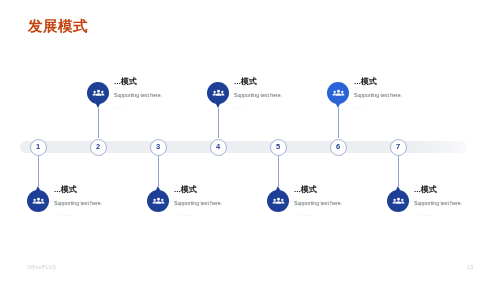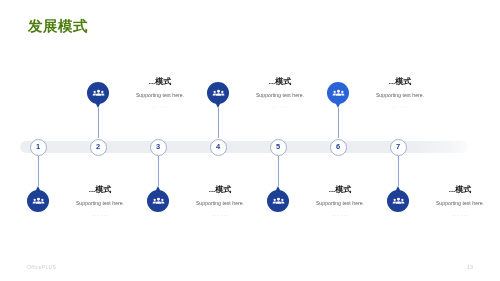--- a/index.html
+++ b/index.html
@@ -19,21 +19,21 @@
     overflow: hidden;
   }
 
   
   #page-title {
     position: absolute;
     left: 28px;
     top: 18px;
     font-size: 14.5px;
     font-weight: bold;
-    color: #4d7c0f;
+    color: #c2410c;
     letter-spacing: 0.5px;
     line-height: 1.2;
     white-space: nowrap;
   }
 
   
   #timeline-bar {
     position: absolute;
     left: 20px;
     top: 141px;
@@ -93,21 +93,20 @@
     margin-left: -3.5px;
     border-left: 3.5px solid transparent;
     border-right: 3.5px solid transparent;
   }
   .pin svg { display: block; }
 
   
   .mtext {
     position: absolute;
     width: 92px;
-    text-align: center;
   }
   .mtitle {
     font-size: 8px;
     font-weight: bold;
     color: #1a1a1a;
     line-height: 1.25;
     white-space: nowrap;
   }
   .msub {
     margin-top: 5px;

